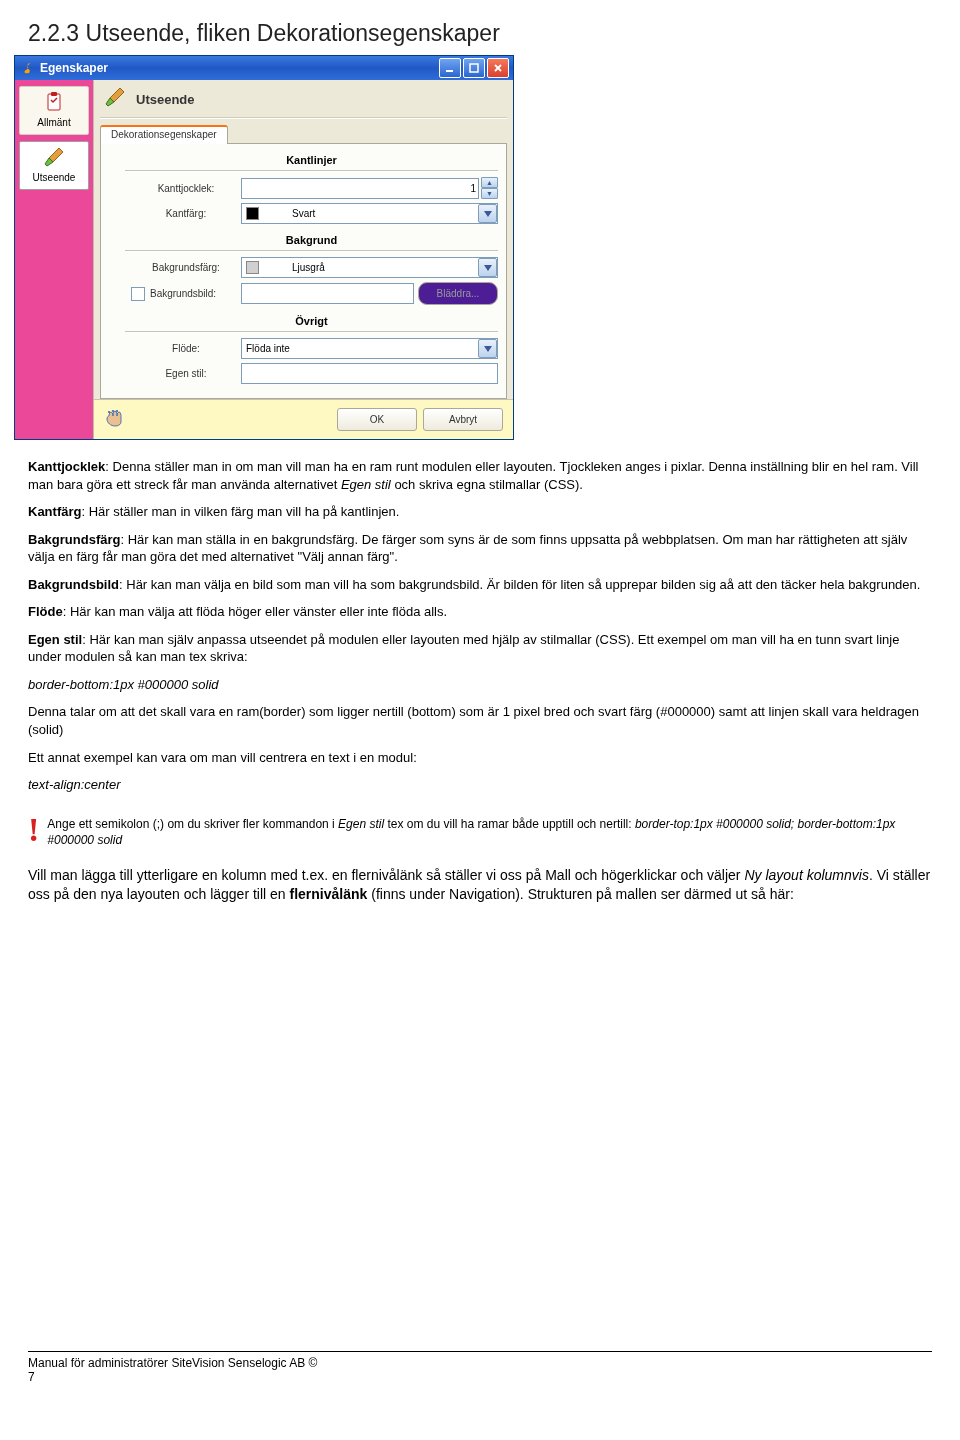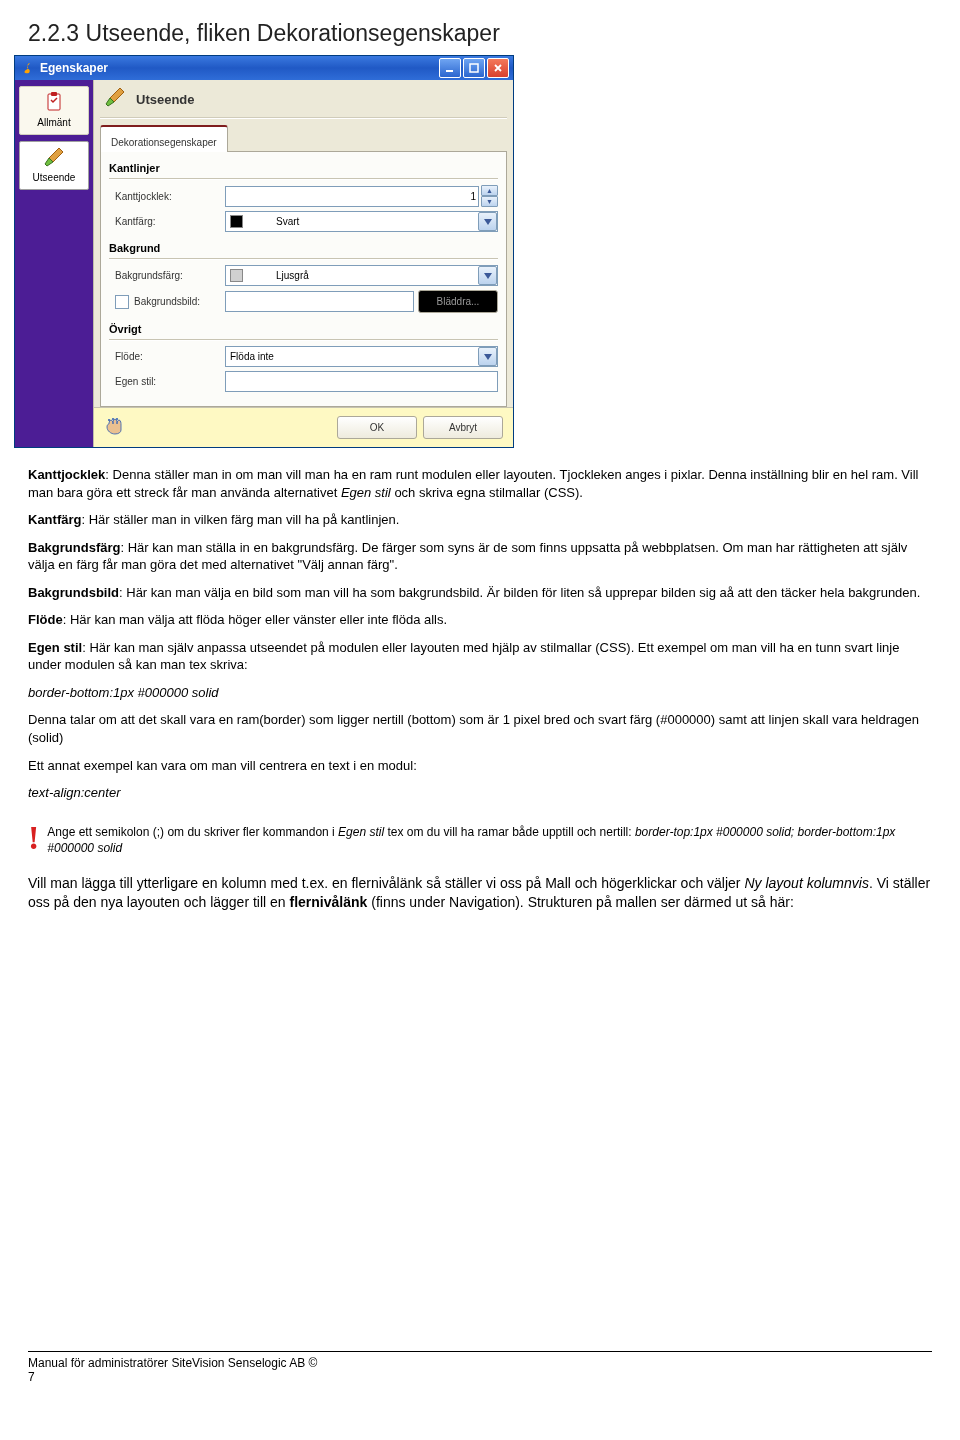--- a/index.html
+++ b/index.html
@@ -62,21 +62,21 @@
     display: flex; align-items: center; justify-content: center;
     font-size: 11px; font-weight: bold; color: #fff;
     background: linear-gradient(to bottom, #6fa5f2, #2b66cf);
   }
   .tb-btn.close { background: linear-gradient(to bottom, #f4795a, #d9402e); }
   .tb-btn svg { width: 10px; height: 10px; }
 
   .win-body { display: flex; background: #ece9d8; }
   .sidebar {
     width: 70px;
-    background: #4c1d95;
+    background: #ec4899;
     border-right: 1px solid #c0bdaa;
     padding: 6px 4px;
     display: flex; flex-direction: column; gap: 6px;
   }
   .side-item {
     text-align: center;
     padding: 4px 2px 6px 2px;
     border: 1px solid transparent;
     border-radius: 2px;
     font-size: 10px;
@@ -125,28 +125,29 @@
     border: 1px solid #aca899;
     border-bottom: none;
     border-radius: 3px 3px 0 0;
     padding: 3px 10px 4px 10px;
     font-size: 10px;
     color: #333;
     position: relative;
     top: 1px;
   }
   .tab.active {
-    border-top: 2px solid #7f1d1d;
-    padding-top: 10px;
+    border-top: 2px solid #f97316;
+    padding-top: 2px;
   }
   .tab-pane {
     margin: 0 6px 0 6px;
     background: #fcfcf9;
     border: 1px solid #aca899;
-    padding: 6px 8px 10px 8px;
+    padding: 6px 8px 10px 24px;
+    text-align: center;
   }
 
   .fs-title {
     font-weight: bold;
     font-size: 11px;
     margin: 4px 0 4px 0;
   }
   .fs-line {
     height: 1px; background: #c8c4b3;
     margin: 2px 0 6px 0;
@@ -219,21 +220,21 @@
   .btn {
     height: 21px;
     min-width: 62px;
     border: 1px solid #aca899;
     border-radius: 3px;
     background: linear-gradient(to bottom, #fff, #eeebdd);
     font-size: 10px; color: #333;
     display: inline-flex; align-items: center; justify-content: center;
     padding: 0 8px;
   }
-  .btn.disabled { color: #999; background: #000000; }
+  .btn.disabled { color: #999; background: #4c1d95; border-radius: 9px; }
 
   .footer-bar {
     display: flex;
     align-items: center;
     justify-content: space-between;
     padding: 8px 10px;
     background: #fef9c3;
     border-top: 1px solid #c6c3b0;
   }
   .footer-left-ico { font-size: 16px; color: #2b5bb5; }

